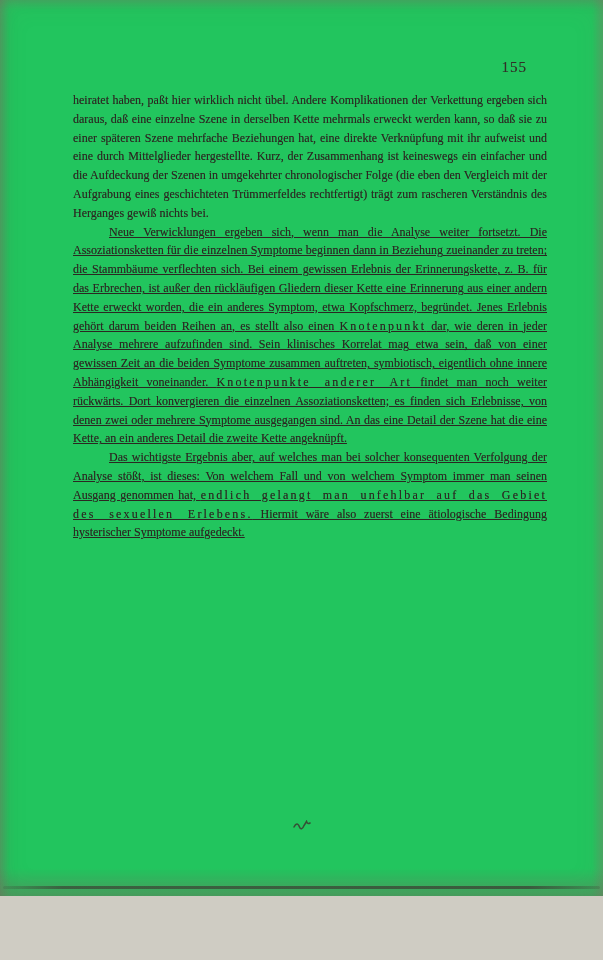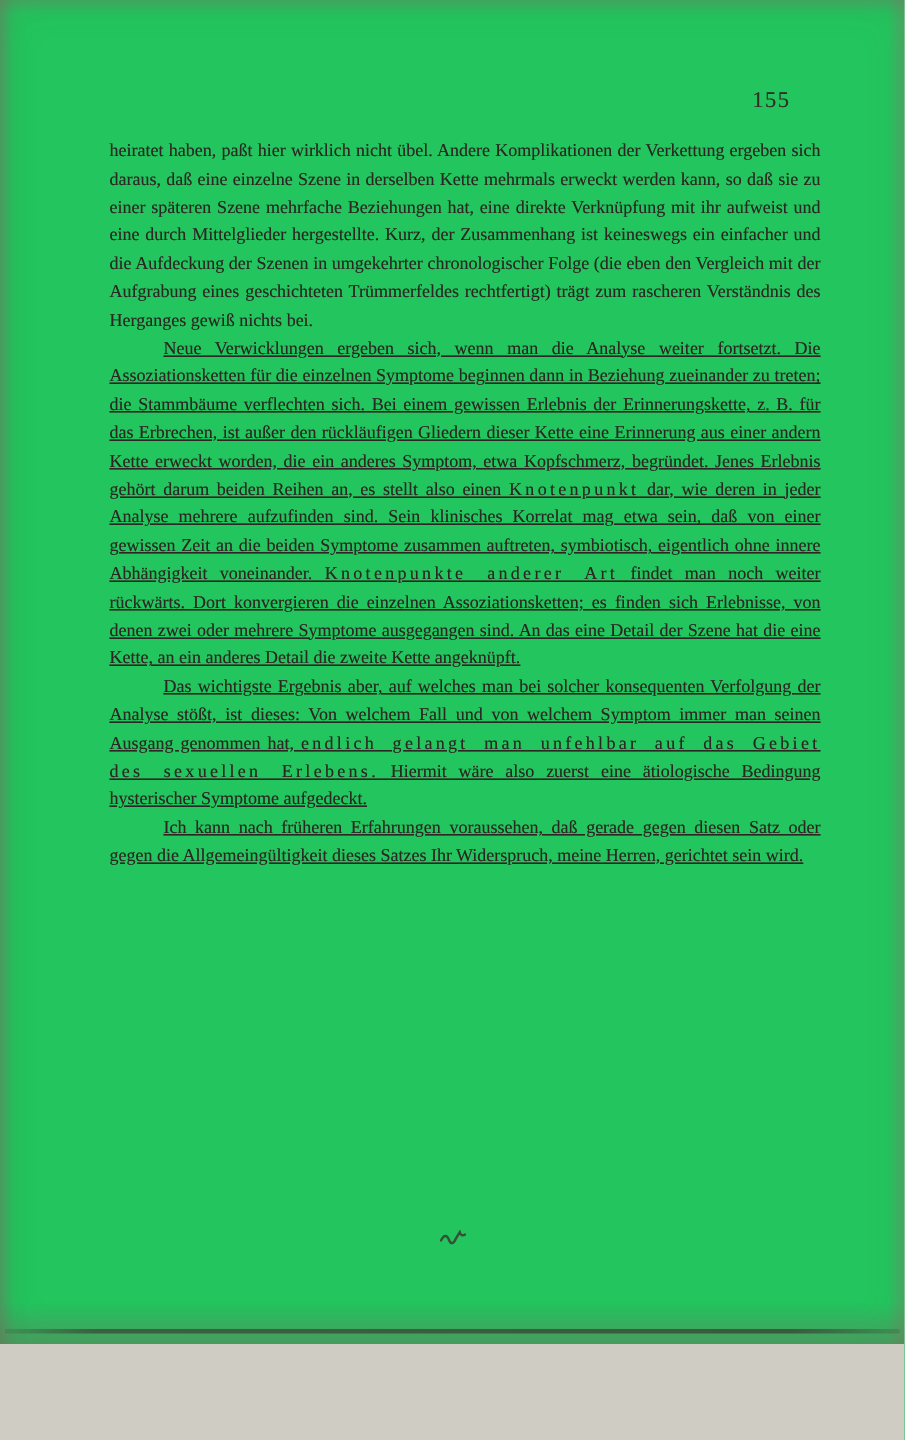--- a/index.html
+++ b/index.html
@@ -107,19 +107,18 @@
   <div class="edge-top"></div>
   <div class="edge-bottom"></div>
   <div class="bottom-line"></div>
 
   <div class="page-number">155</div>
 
   <div class="text-block" lang="de">
       <p class="para"><span>heiratet haben, paßt hier wirklich nicht übel. Andere Komplikationen der Verkettung ergeben sich daraus, daß eine einzelne Szene in derselben Kette mehrmals erweckt werden kann, so daß sie zu einer späteren Szene mehrfache Beziehungen hat, eine direkte Verknüpfung mit ihr aufweist und eine durch Mittelglieder hergestellte. Kurz, der Zusammenhang ist keineswegs ein einfacher und die Aufdeckung der Szenen in umgekehrter chronologischer Folge (die eben den Vergleich mit der Aufgrabung eines geschichteten Trümmerfeldes rechtfertigt) trägt zum rascheren Verständnis des Herganges gewiß nichts bei.</span></p>
       <p class="para indent"><span>Neue Verwicklungen ergeben sich, wenn man die Analyse weiter fortsetzt. Die Assoziationsketten für die einzelnen Symptome beginnen dann in Beziehung zueinander zu treten; die Stammbäume verflechten sich. Bei einem gewissen Erlebnis der Erinnerungskette, z. B. für das Erbrechen, ist außer den rückläufigen Gliedern dieser Kette eine Erinnerung aus einer andern Kette erweckt worden, die ein anderes Symptom, etwa Kopfschmerz, begründet. Jenes Erlebnis gehört darum beiden Reihen an, es stellt also einen </span><span class="gesperrt">Knotenpunkt</span><span> dar, wie deren in jeder Analyse mehrere aufzufinden sind. Sein klinisches Korrelat mag etwa sein, daß von einer gewissen Zeit an die beiden Symptome zusammen auftreten, symbiotisch, eigentlich ohne innere Abhängigkeit voneinander. </span><span class="gesperrt">Knotenpunkte anderer Art</span><span> findet man noch weiter rückwärts. Dort konvergieren die einzelnen Assoziationsketten; es finden sich Erlebnisse, von denen zwei oder mehrere Symptome ausgegangen sind. An das eine Detail der Szene hat die eine Kette, an ein anderes Detail die zweite Kette angeknüpft.</span></p>
       <p class="para indent"><span>Das wichtigste Ergebnis aber, auf welches man bei solcher konsequenten Verfolgung der Analyse stößt, ist dieses: Von welchem Fall und von welchem Symptom immer man seinen Ausgang genommen hat, </span><span class="gesperrt">endlich gelangt man unfehlbar auf das Gebiet des sexuellen Erlebens.</span><span> Hiermit wäre also zuerst eine ätiologische Bedingung hysterischer Symptome aufgedeckt.</span></p>
-      <p class="para indent"><span>Ich kann nach früheren Erfahrungen voraussehen, daß gerade gegen diesen Satz oder gegen die Allgemeingültigkeit dieses Satzes Ihr Widerspruch, meine Herren, gerichtet sein wird.</span></p>
     </div>
 
   <svg class="ink-mark" viewBox="0 0 18 12" xmlns="http://www.w3.org/2000/svg">
     <path d="M1,7 C3,3 5,3 6.5,7 C7.5,9.5 9.5,9.5 11,5.5 L13.5,1.5 C14,3.5 15.5,4 17,3" fill="none" stroke="#3a342c" stroke-width="1.6" stroke-linecap="round"></path>
   </svg>
 </div>
 
 </body></html>

